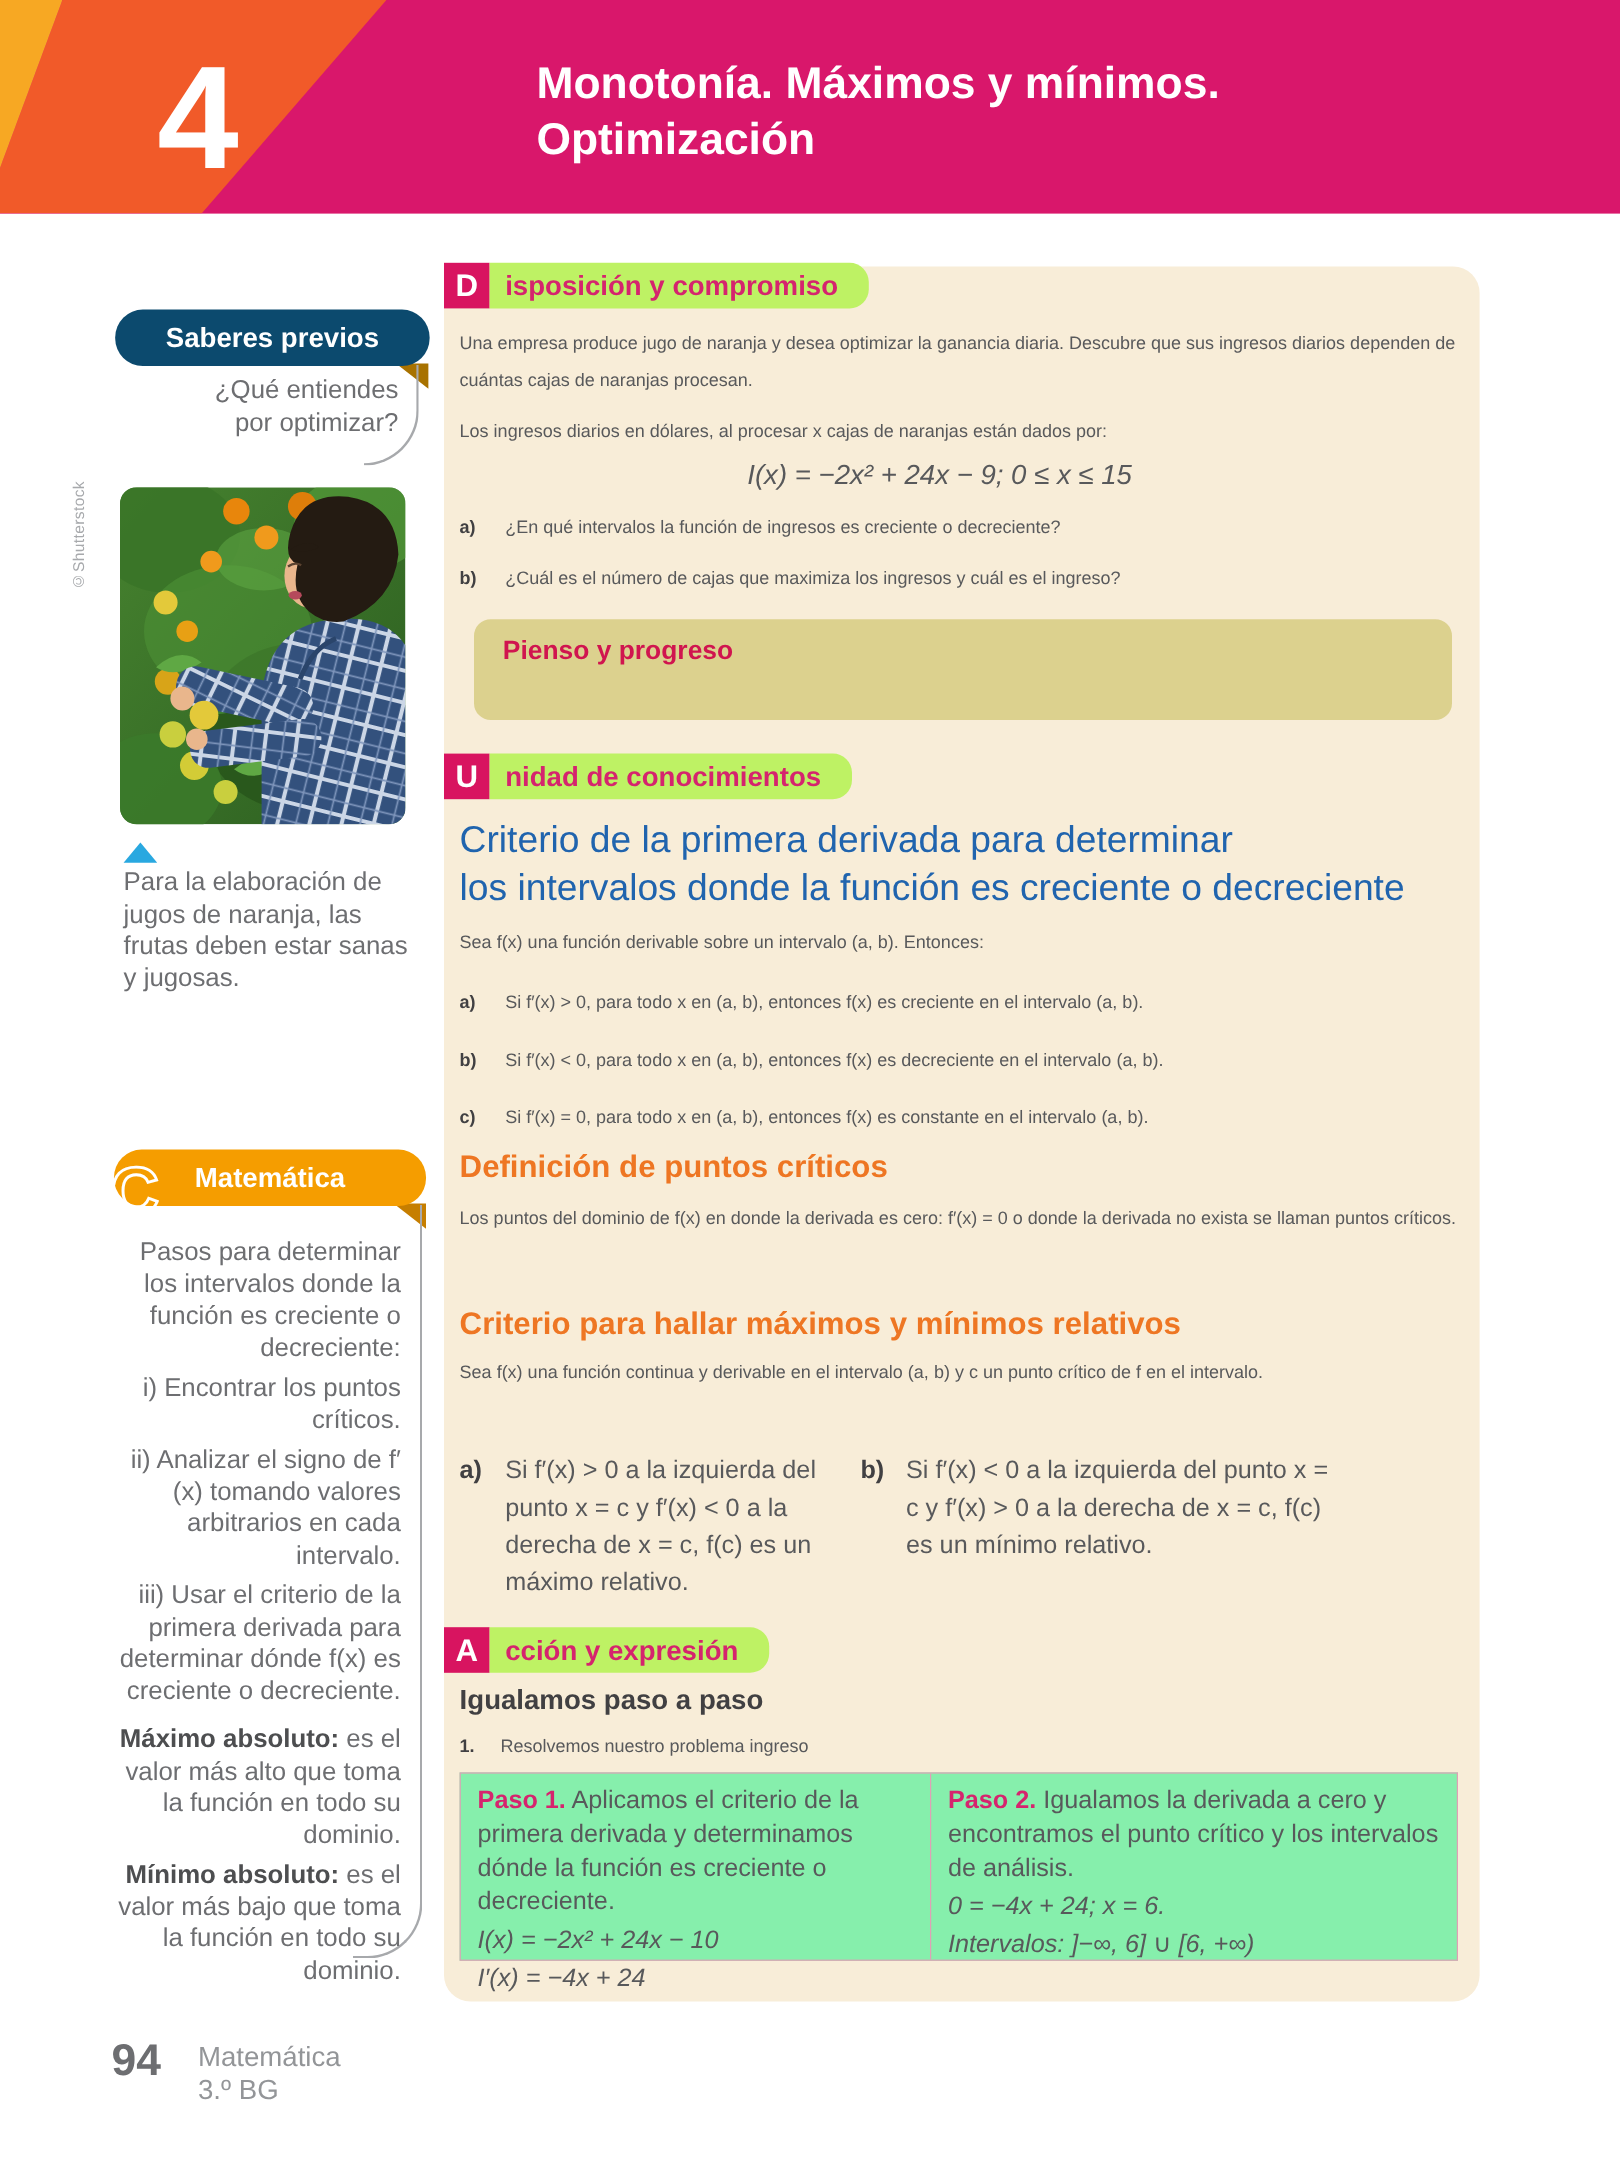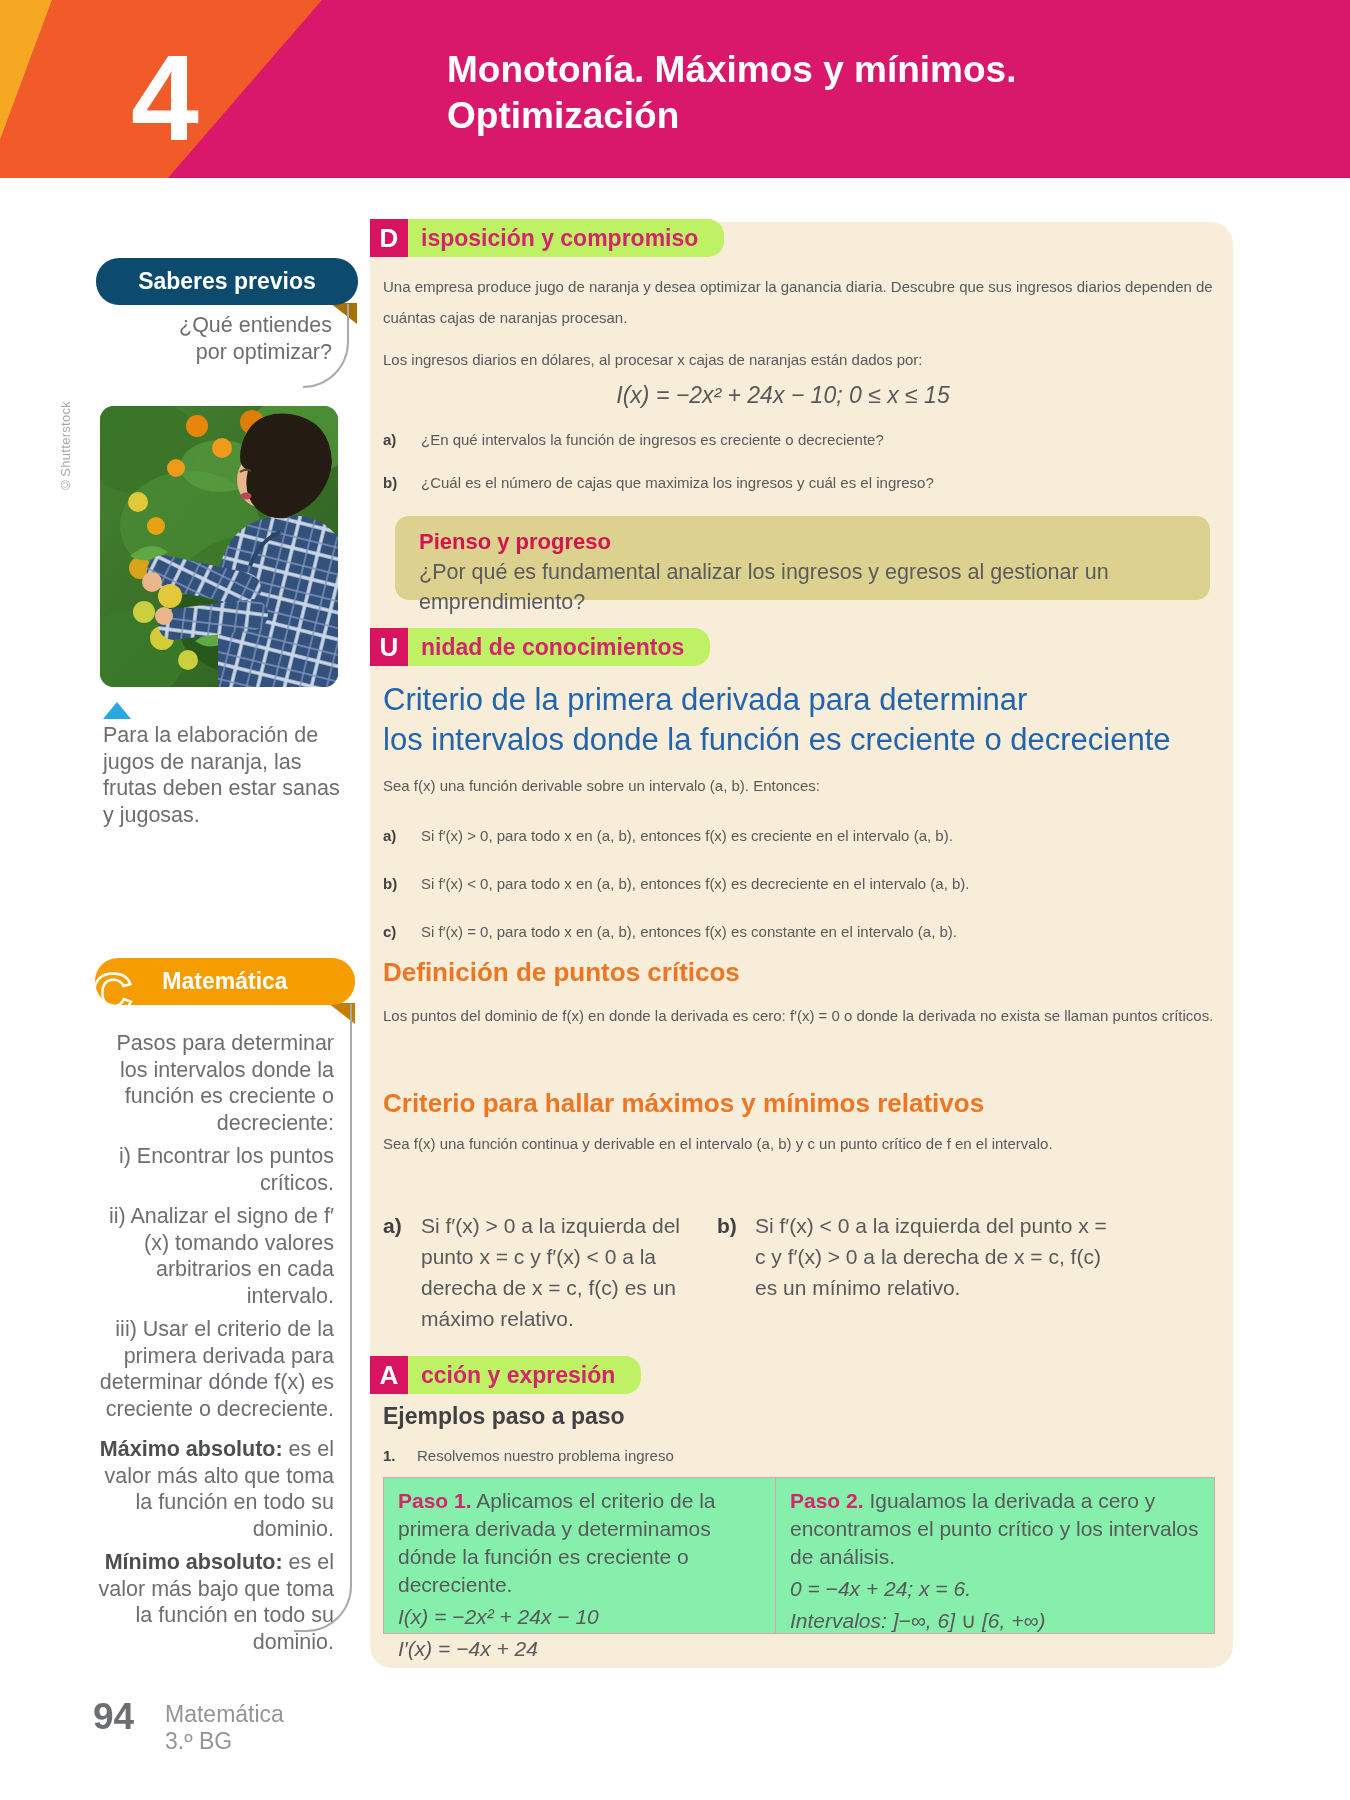--- a/index.html
+++ b/index.html
@@ -206,34 +206,33 @@
   <p style="margin-top:6px;"><b>Mínimo absoluto:</b><span> es el valor más bajo que toma la función en todo su dominio.</span></p>
 </div>
 
 <div class="abs tag" style="left:370px; top:219px;">
   <span class="sq">D</span>
   <span class="bar">isposición y compromiso</span>
 </div>
 
 <div class="abs body-txt" style="left:383px; top:271px; width:840px;">Una empresa produce jugo de naranja y desea optimizar la ganancia diaria. Descubre que sus ingresos diarios dependen de cuántas cajas de naranjas procesan.</div>
 <div class="abs body-txt" style="left:383px; top:344px; width:840px;">Los ingresos diarios en dólares, al procesar x cajas de naranjas están dados por:</div>
-<div class="abs formula" style="left:383px; top:382px; width:800px;">I(x) = −2x² + 24x − 10;    0 ≤ x ≤ 15</div>
+<div class="abs formula" style="left:383px; top:382px; width:800px;">I(x) = −2x² + 24x − 9;    0 ≤ x ≤ 15</div>
 
 <div class="abs body-txt li-row" style="left:383px; top:424px; width:840px;">
   <span class="marker">a)</span>
   <span>¿En qué intervalos la función de ingresos es creciente o decreciente?</span>
 </div>
 <div class="abs body-txt li-row" style="left:383px; top:467px; width:840px;">
   <span class="marker">b)</span>
   <span>¿Cuál es el número de cajas que maximiza los ingresos y cuál es el ingreso?</span>
 </div>
 
 <div class="abs pienso">
   <div class="pt">Pienso y progreso</div>
-  <div class="px">¿Por qué es fundamental analizar los ingresos y egresos al gestionar un emprendimiento?</div>
 </div>
 
 <div class="abs tag" style="left:370px; top:628px;">
   <span class="sq">U</span>
   <span class="bar">nidad de conocimientos</span>
 </div>
 
 <div class="abs h-blue" style="left:383px; top:680px; width:850px;">
   <div>Criterio de la primera derivada para determinar</div>
   <div>los intervalos donde la función es creciente o decreciente</div>
@@ -267,21 +266,21 @@
 <div class="abs body-txt li-row" style="left:717px; top:1210px; width:400px; font-size:21px;">
   <span class="marker">b)</span>
   <span>Si f′(x) &lt; 0 a la izquierda del punto x = c y f′(x) &gt; 0 a la derecha de x = c, f(c) es un mínimo relativo.</span>
 </div>
 
 <div class="abs tag" style="left:370px; top:1356px;">
   <span class="sq">A</span>
   <span class="bar">cción y expresión</span>
 </div>
 
-<div class="abs" style="left:383px; top:1403px; font-size:23px; font-weight:700; color:#414042;">Ejemplos paso a paso</div>
+<div class="abs" style="left:383px; top:1403px; font-size:23px; font-weight:700; color:#414042;">Igualamos paso a paso</div>
 
 <div class="abs body-txt li-row" style="left:383px; top:1440px; width:840px;">
   <span class="marker" style="width:34px;">1.</span>
   <span>Resolvemos nuestro problema ingreso</span>
 </div>
 
 <div class="abs paso-table">
   <div class="paso-cell c1">
     <span class="paso-label">Paso 1.</span><span> Aplicamos el criterio de la primera derivada y determinamos dónde la función es creciente o decreciente.</span>
     <div class="paso-math">I(x) = −2x² + 24x − 10</div>

